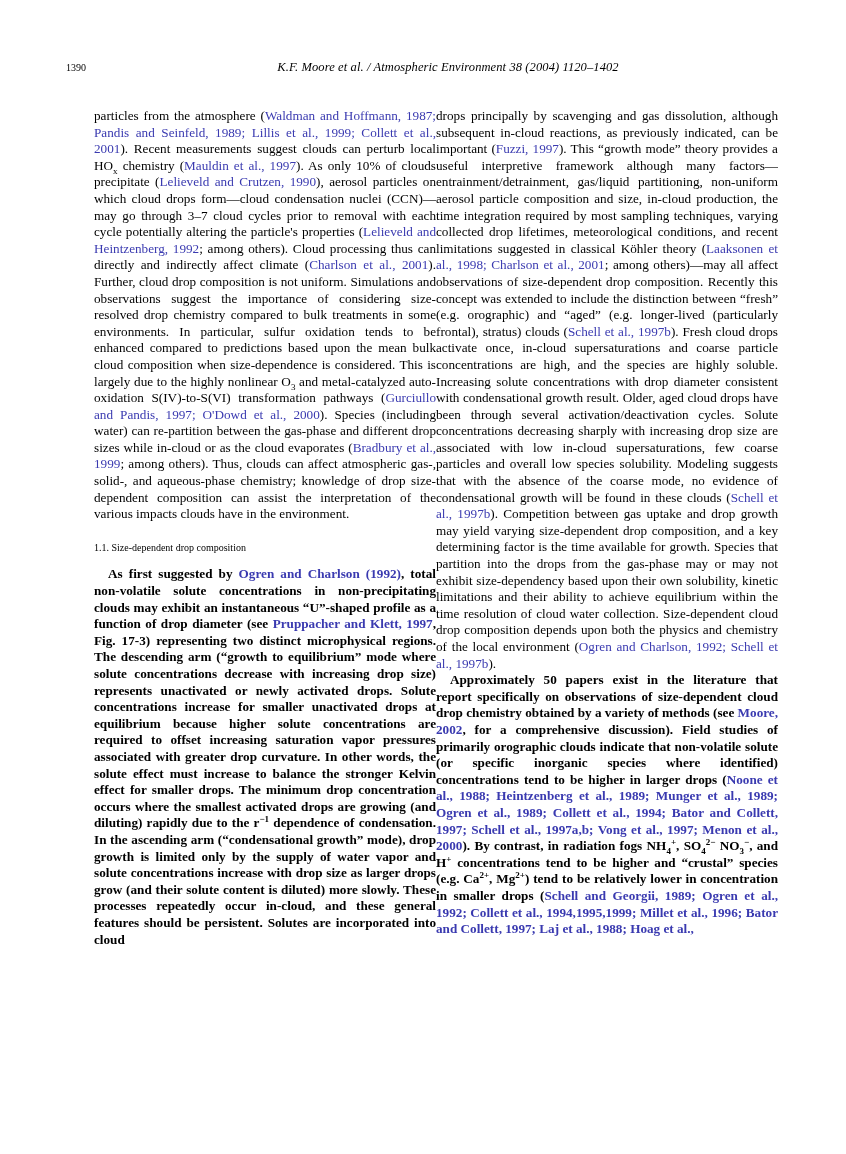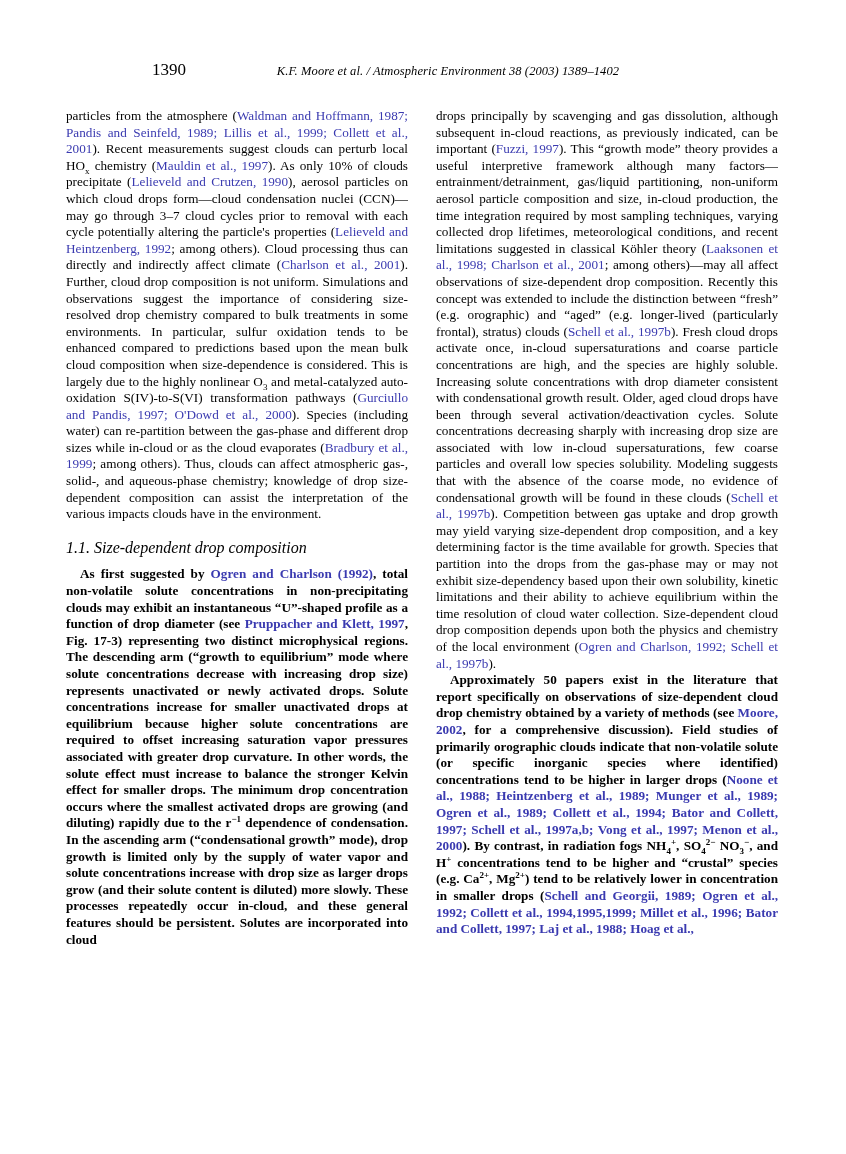--- a/index.html
+++ b/index.html
@@ -24,73 +24,71 @@
   }
   .header {
     display: flex;
     align-items: baseline;
     font-size: 12.5px;
     margin-bottom: 30px;
     height: 18px;
   }
   .folio {
     width: 120px;
-    font-size: 17px;
+    font-size: 10px;
     font-style: normal;
-    text-align: right;
   }
   .runhead {
     flex: 1;
     text-align: center;
     font-style: italic;
     font-size: 12.5px;
     letter-spacing: 0.1px;
     padding-right: 70px;
   }
   .columns {
     display: flex;
-    gap: 28px;
+    margin-left: 28px;
   }
   .col {
     width: 342px;
   }
   p.body {
     margin: 0;
     font-size: 13.2px;
     line-height: 16.6px;
     text-align: justify;
     text-justify: inter-word;
     hyphens: auto;
   }
   p.indent {
     text-indent: 14px;
     font-weight: bold;
   }
   .sec-head {
-    font-size: 16px;
-    font-style: italic;
+    font-size: 10px;
     margin: 17px 0 10px 0;
     line-height: 16.6px;
   }
   .ref {
     color: #3a3ab0;
   }
   sub, sup {
     font-size: 9px;
     line-height: 0;
   }
 </style>
 </head>
 <body>
 
 <div class="page">
 
   <div class="header">
     <div class="folio">1390</div>
-    <div class="runhead">K.F. Moore et al. / Atmospheric Environment 38 (2003) 1389–1402</div>
+    <div class="runhead">K.F. Moore et al. / Atmospheric Environment 38 (2004) 1120–1402</div>
   </div>
 
   <div class="columns">
 
     <div class="col">
       <p class="body"><span>particles from the atmosphere (</span><span class="ref">Waldman and Hoffmann, 1987; Pandis and Seinfeld, 1989; Lillis et al., 1999; Collett et al., 2001</span><span>). Recent measurements suggest clouds can perturb local HO</span><sub>x</sub><span> chemistry (</span><span class="ref">Mauldin et al., 1997</span><span>). As only 10% of clouds precipitate (</span><span class="ref">Lelieveld and Crutzen, 1990</span><span>), aerosol particles on which cloud drops form—cloud condensation nuclei (CCN)—may go through 3–7 cloud cycles prior to removal with each cycle potentially altering the particle's properties (</span><span class="ref">Lelieveld and Heintzenberg, 1992</span><span>; among others). Cloud processing thus can directly and indirectly affect climate (</span><span class="ref">Charlson et al., 2001</span><span>). Further, cloud drop composition is not uniform. Simulations and observations suggest the importance of considering size-resolved drop chemistry compared to bulk treatments in some environments. In particular, sulfur oxidation tends to be enhanced compared to predictions based upon the mean bulk cloud composition when size-dependence is considered. This is largely due to the highly nonlinear O</span><sub>3</sub><span> and metal-catalyzed auto-oxidation S(IV)-to-S(VI) transformation pathways (</span><span class="ref">Gurciullo and Pandis, 1997; O'Dowd et al., 2000</span><span>). Species (including water) can re-partition between the gas-phase and different drop sizes while in-cloud or as the cloud evaporates (</span><span class="ref">Bradbury et al., 1999</span><span>; among others). Thus, clouds can affect atmospheric gas-, solid-, and aqueous-phase chemistry; knowledge of drop size-dependent composition can assist the interpretation of the various impacts clouds have in the environment.</span></p>
       <div class="sec-head">1.1.  Size-dependent drop composition</div>
       <p class="body indent"><span>As first suggested by </span><span class="ref">Ogren and Charlson (1992)</span><span>, total non-volatile solute concentrations in non-precipitating clouds may exhibit an instantaneous “U”-shaped profile as a function of drop diameter (see </span><span class="ref">Pruppacher and Klett, 1997</span><span>, Fig. 17-3) representing two distinct microphysical regions. The descending arm (“growth to equilibrium” mode where solute concentrations decrease with increasing drop size) represents unactivated or newly activated drops. Solute concentrations increase for smaller unactivated drops at equilibrium because higher solute concentrations are required to offset increasing saturation vapor pressures associated with greater drop curvature. In other words, the solute effect must increase to balance the stronger Kelvin effect for smaller drops. The minimum drop concentration occurs where the smallest activated drops are growing (and diluting) rapidly due to the r</span><sup>−1</sup><span> dependence of condensation. In the ascending arm (“condensational growth” mode), drop growth is limited only by the supply of water vapor and solute concentrations increase with drop size as larger drops grow (and their solute content is diluted) more slowly. These processes repeatedly occur in-cloud, and these general features should be persistent. Solutes are incorporated into cloud</span></p>
     </div>
 

